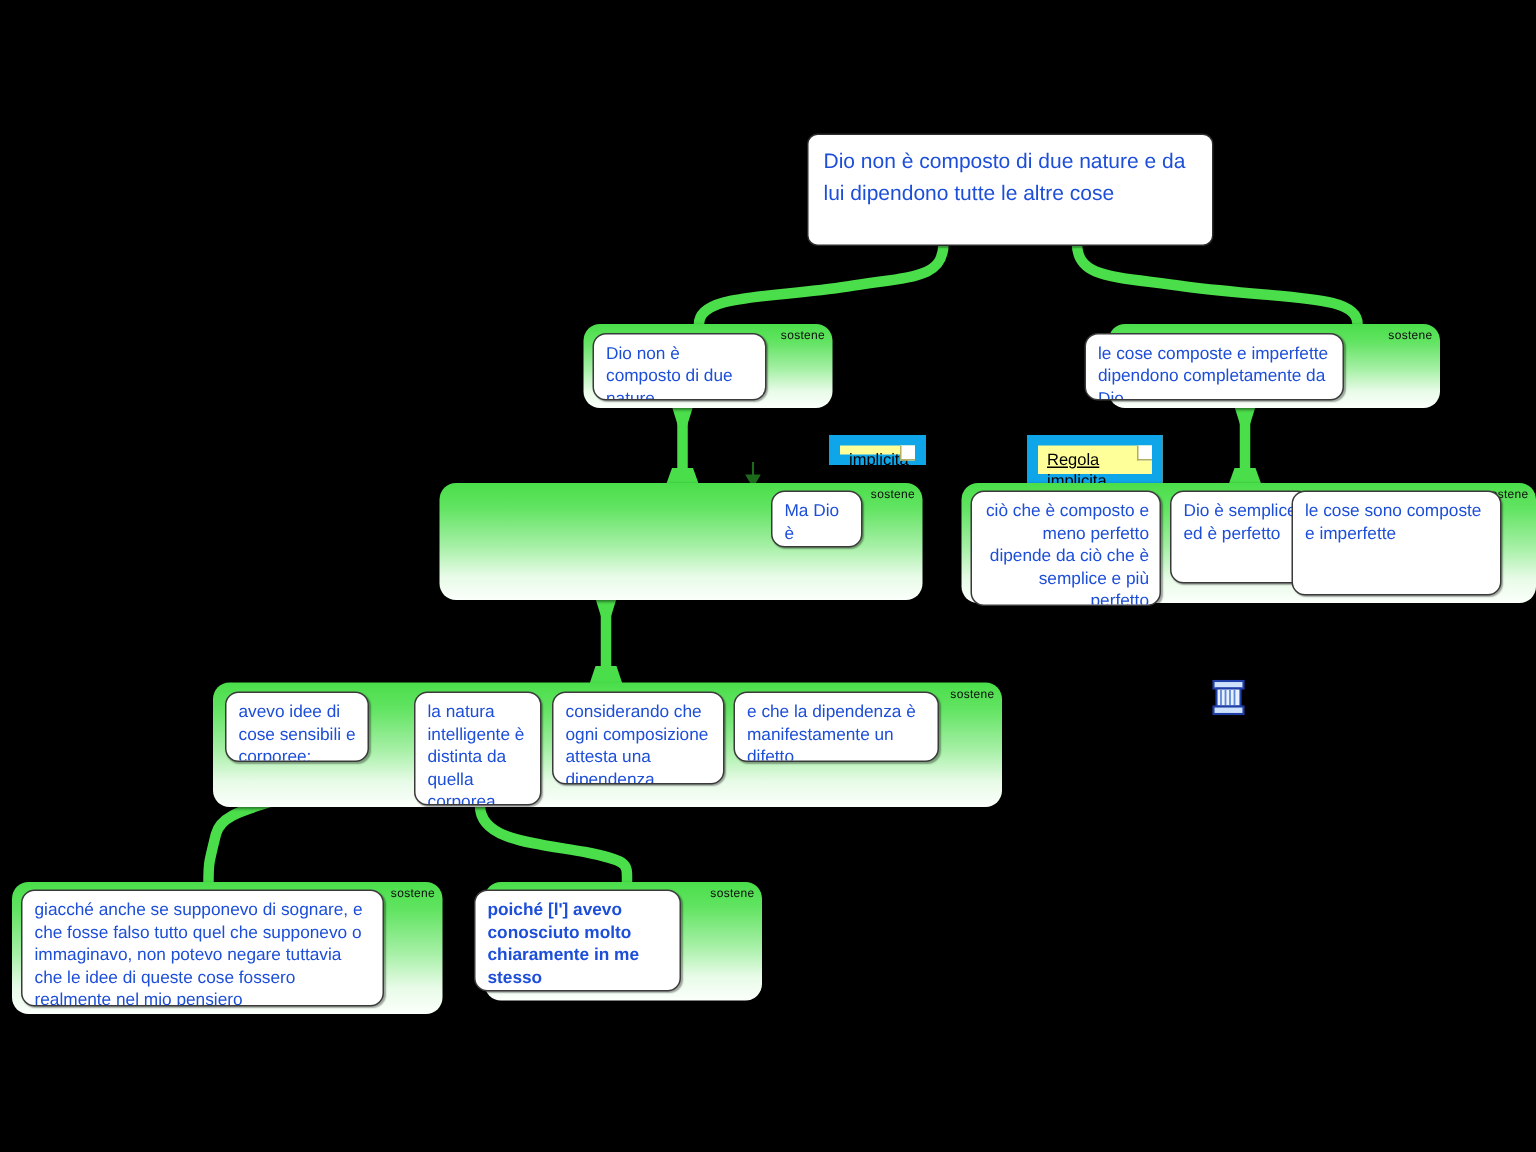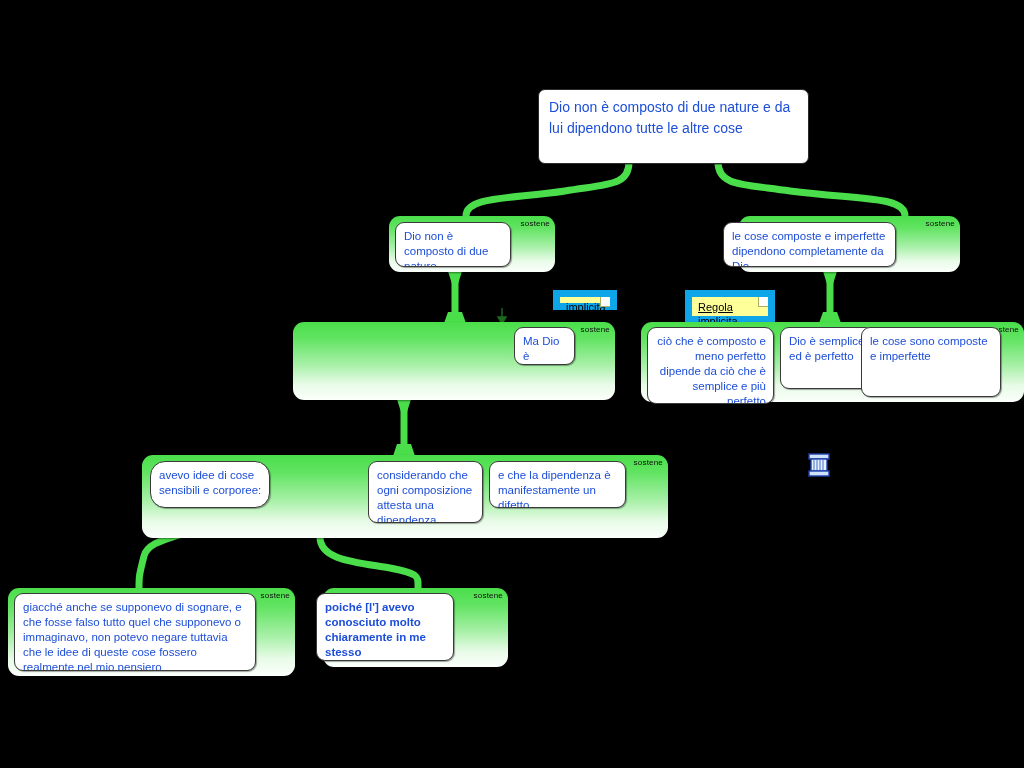--- a/index.html
+++ b/index.html
@@ -178,21 +178,22 @@
   <div class="group" style="left:641px; top:322px; width:383px; height:80px;">
     <span class="group-label">sostene</span>
   </div>
   <div class="claim" style="left:647px; top:327px; width:127px; height:77px;text-align:right;">ciò che è composto e meno perfetto dipende da ciò che è semplice  e più perfetto</div>
   <div class="claim" style="left:780px; top:327px; width:94px; height:62px;">Dio è semplice ed è perfetto</div>
   <div class="claim" style="left:861px; top:327px; width:140px; height:70px;">le cose sono composte e imperfette</div>
 
   <div class="group" style="left:142px; top:455px; width:526px; height:83px;">
     <span class="group-label">sostene</span>
   </div>
-  <div class="claim" style="left:150px; top:461px; width:120px; height:47px;border-radius:15px;">avevo idee di cose sensibili e corporee:</div>
+  <div class="claim" style="left:150px; top:461px; width:96px; height:47px;">avevo idee di cose sensibili e corporee:</div>
+  <div class="claim" style="left:276px; top:461px; width:85px; height:76px;">la natura intelligente è distinta da quella corporea</div>
   <div class="claim" style="left:489px; top:461px; width:137px; height:47px;">e che la dipendenza è manifestamente un difetto</div>
   <div class="claim" style="left:368px; top:461px; width:115px; height:62px;">considerando che ogni composizione attesta una dipendenza</div>
 
   <div class="group" style="left:8px; top:588px; width:287px; height:88px;">
     <span class="group-label">sostene</span>
   </div>
   <div class="claim" style="left:14px; top:593px; width:242px; height:78px;">giacché anche se supponevo di sognare, e che fosse falso tutto quel che supponevo o immaginavo, non potevo negare tuttavia che le idee di queste cose fossero realmente nel mio pensiero</div>
 
   <div class="group" style="left:323px; top:588px; width:185px; height:79px;">
     <span class="group-label">sostene</span>

